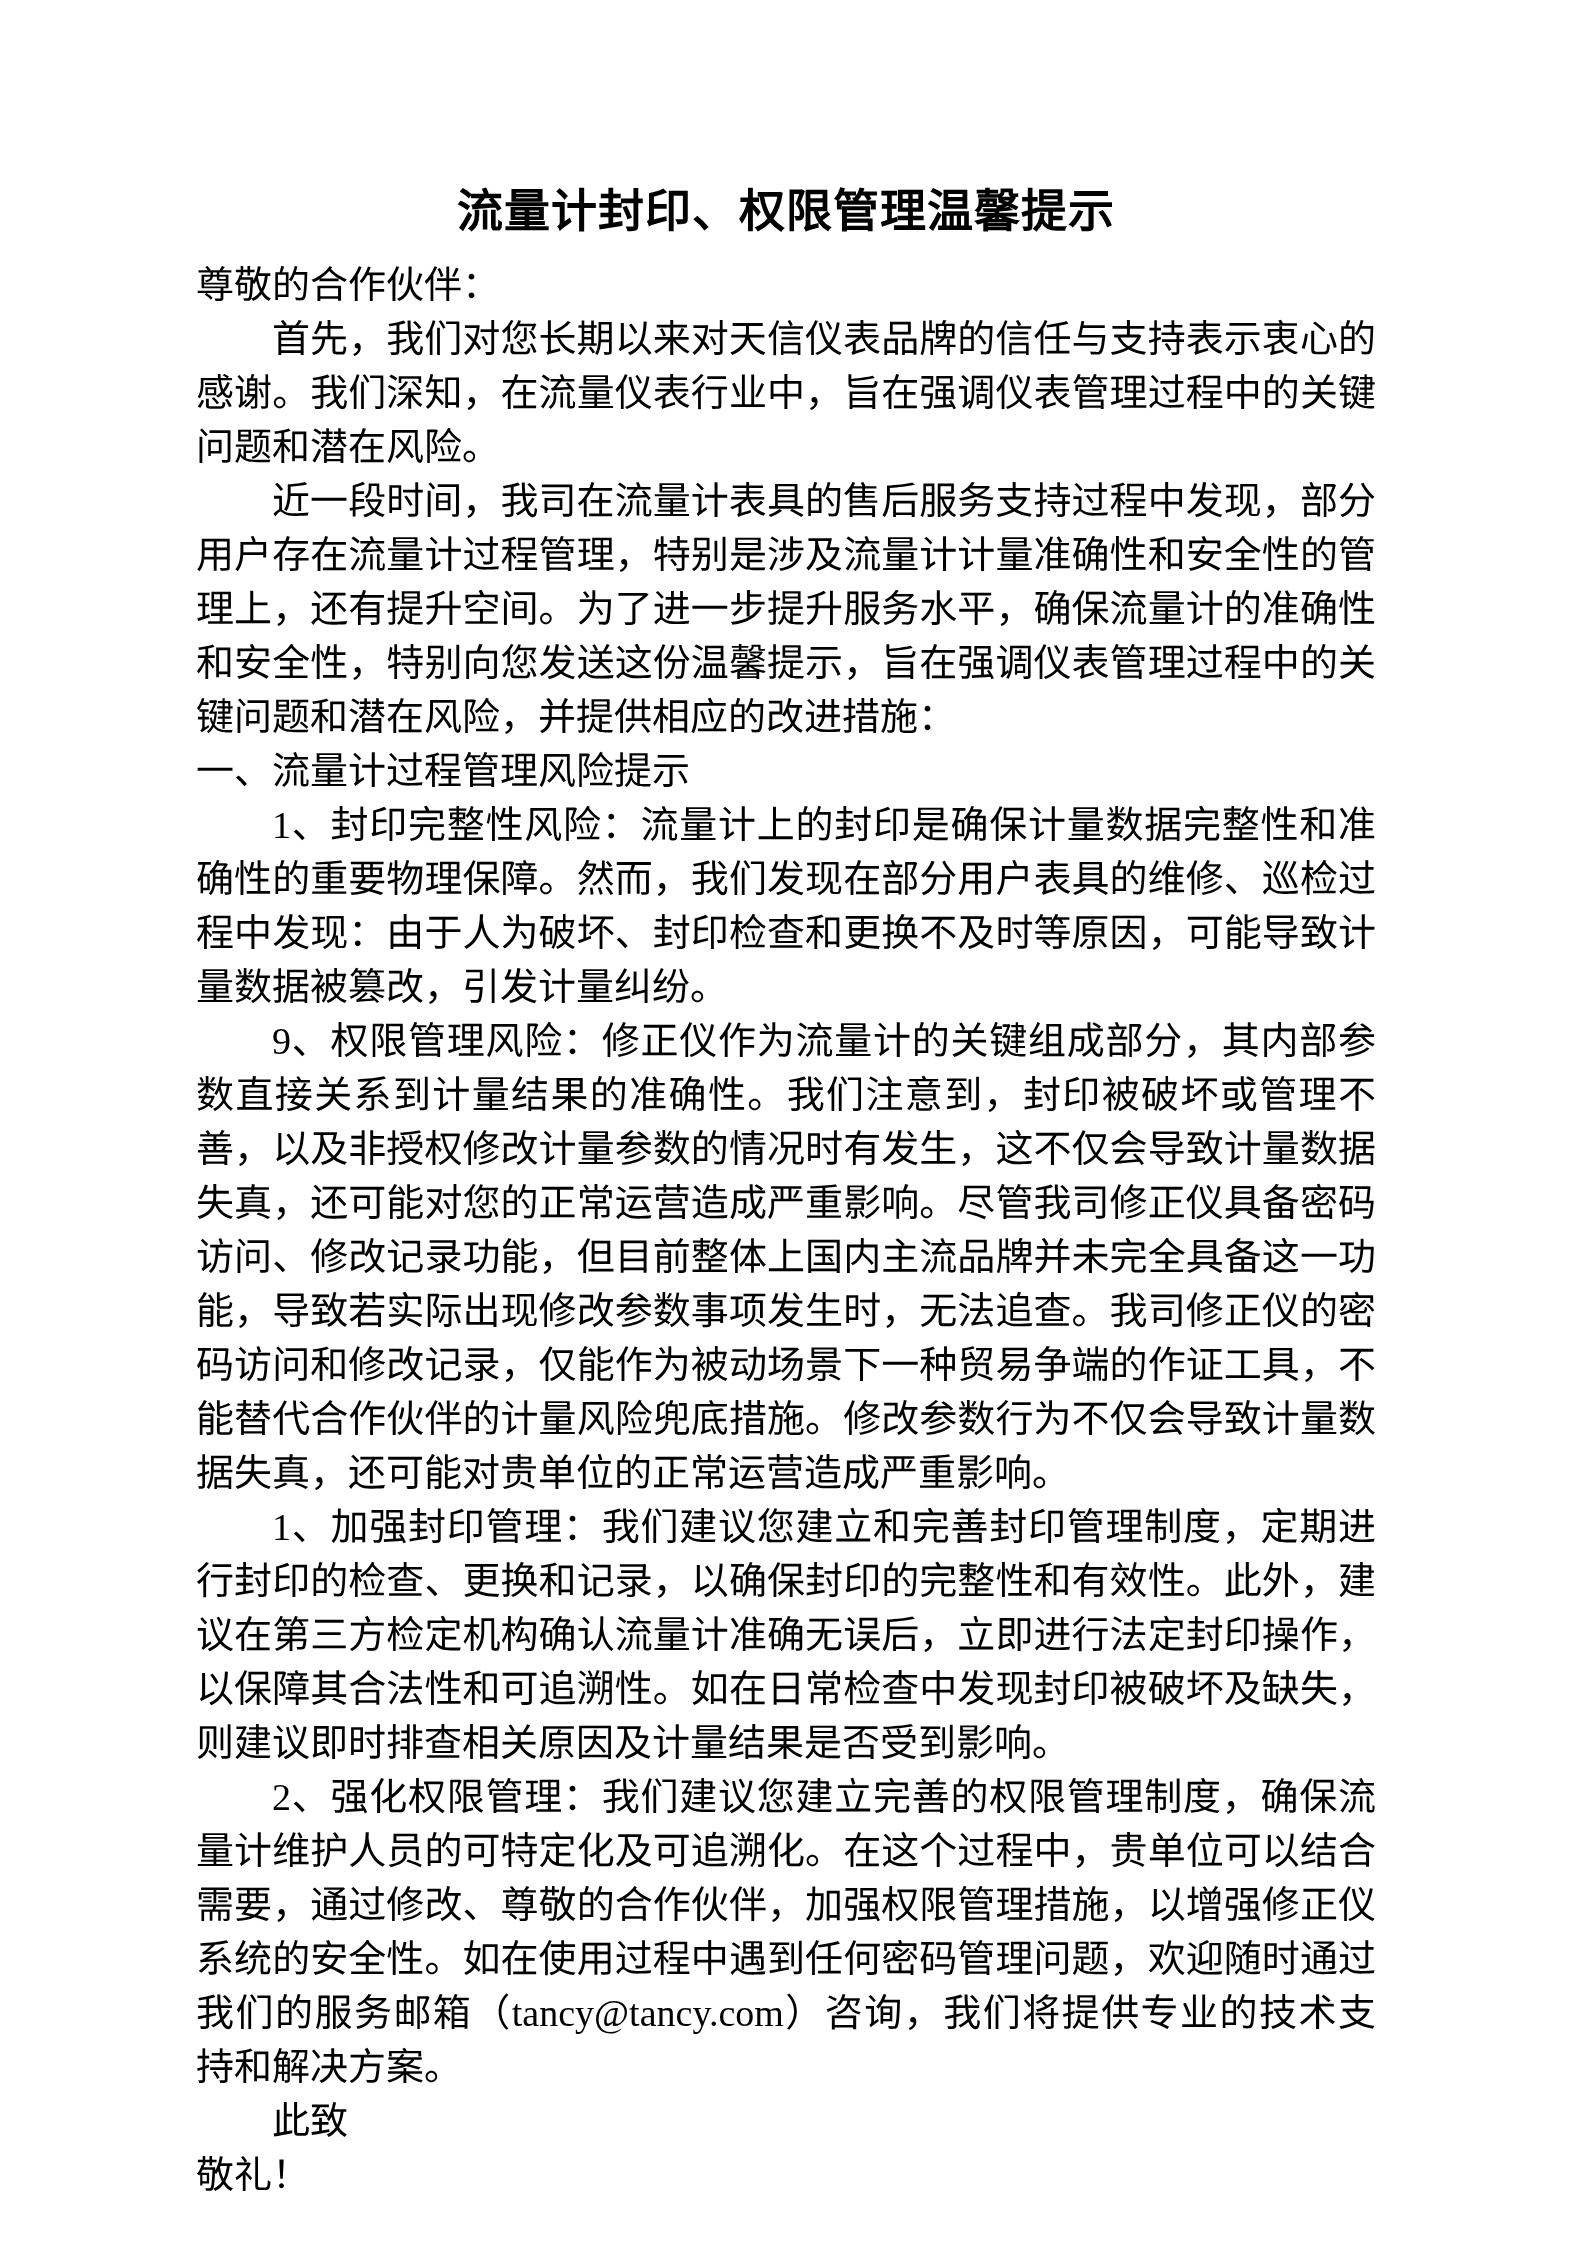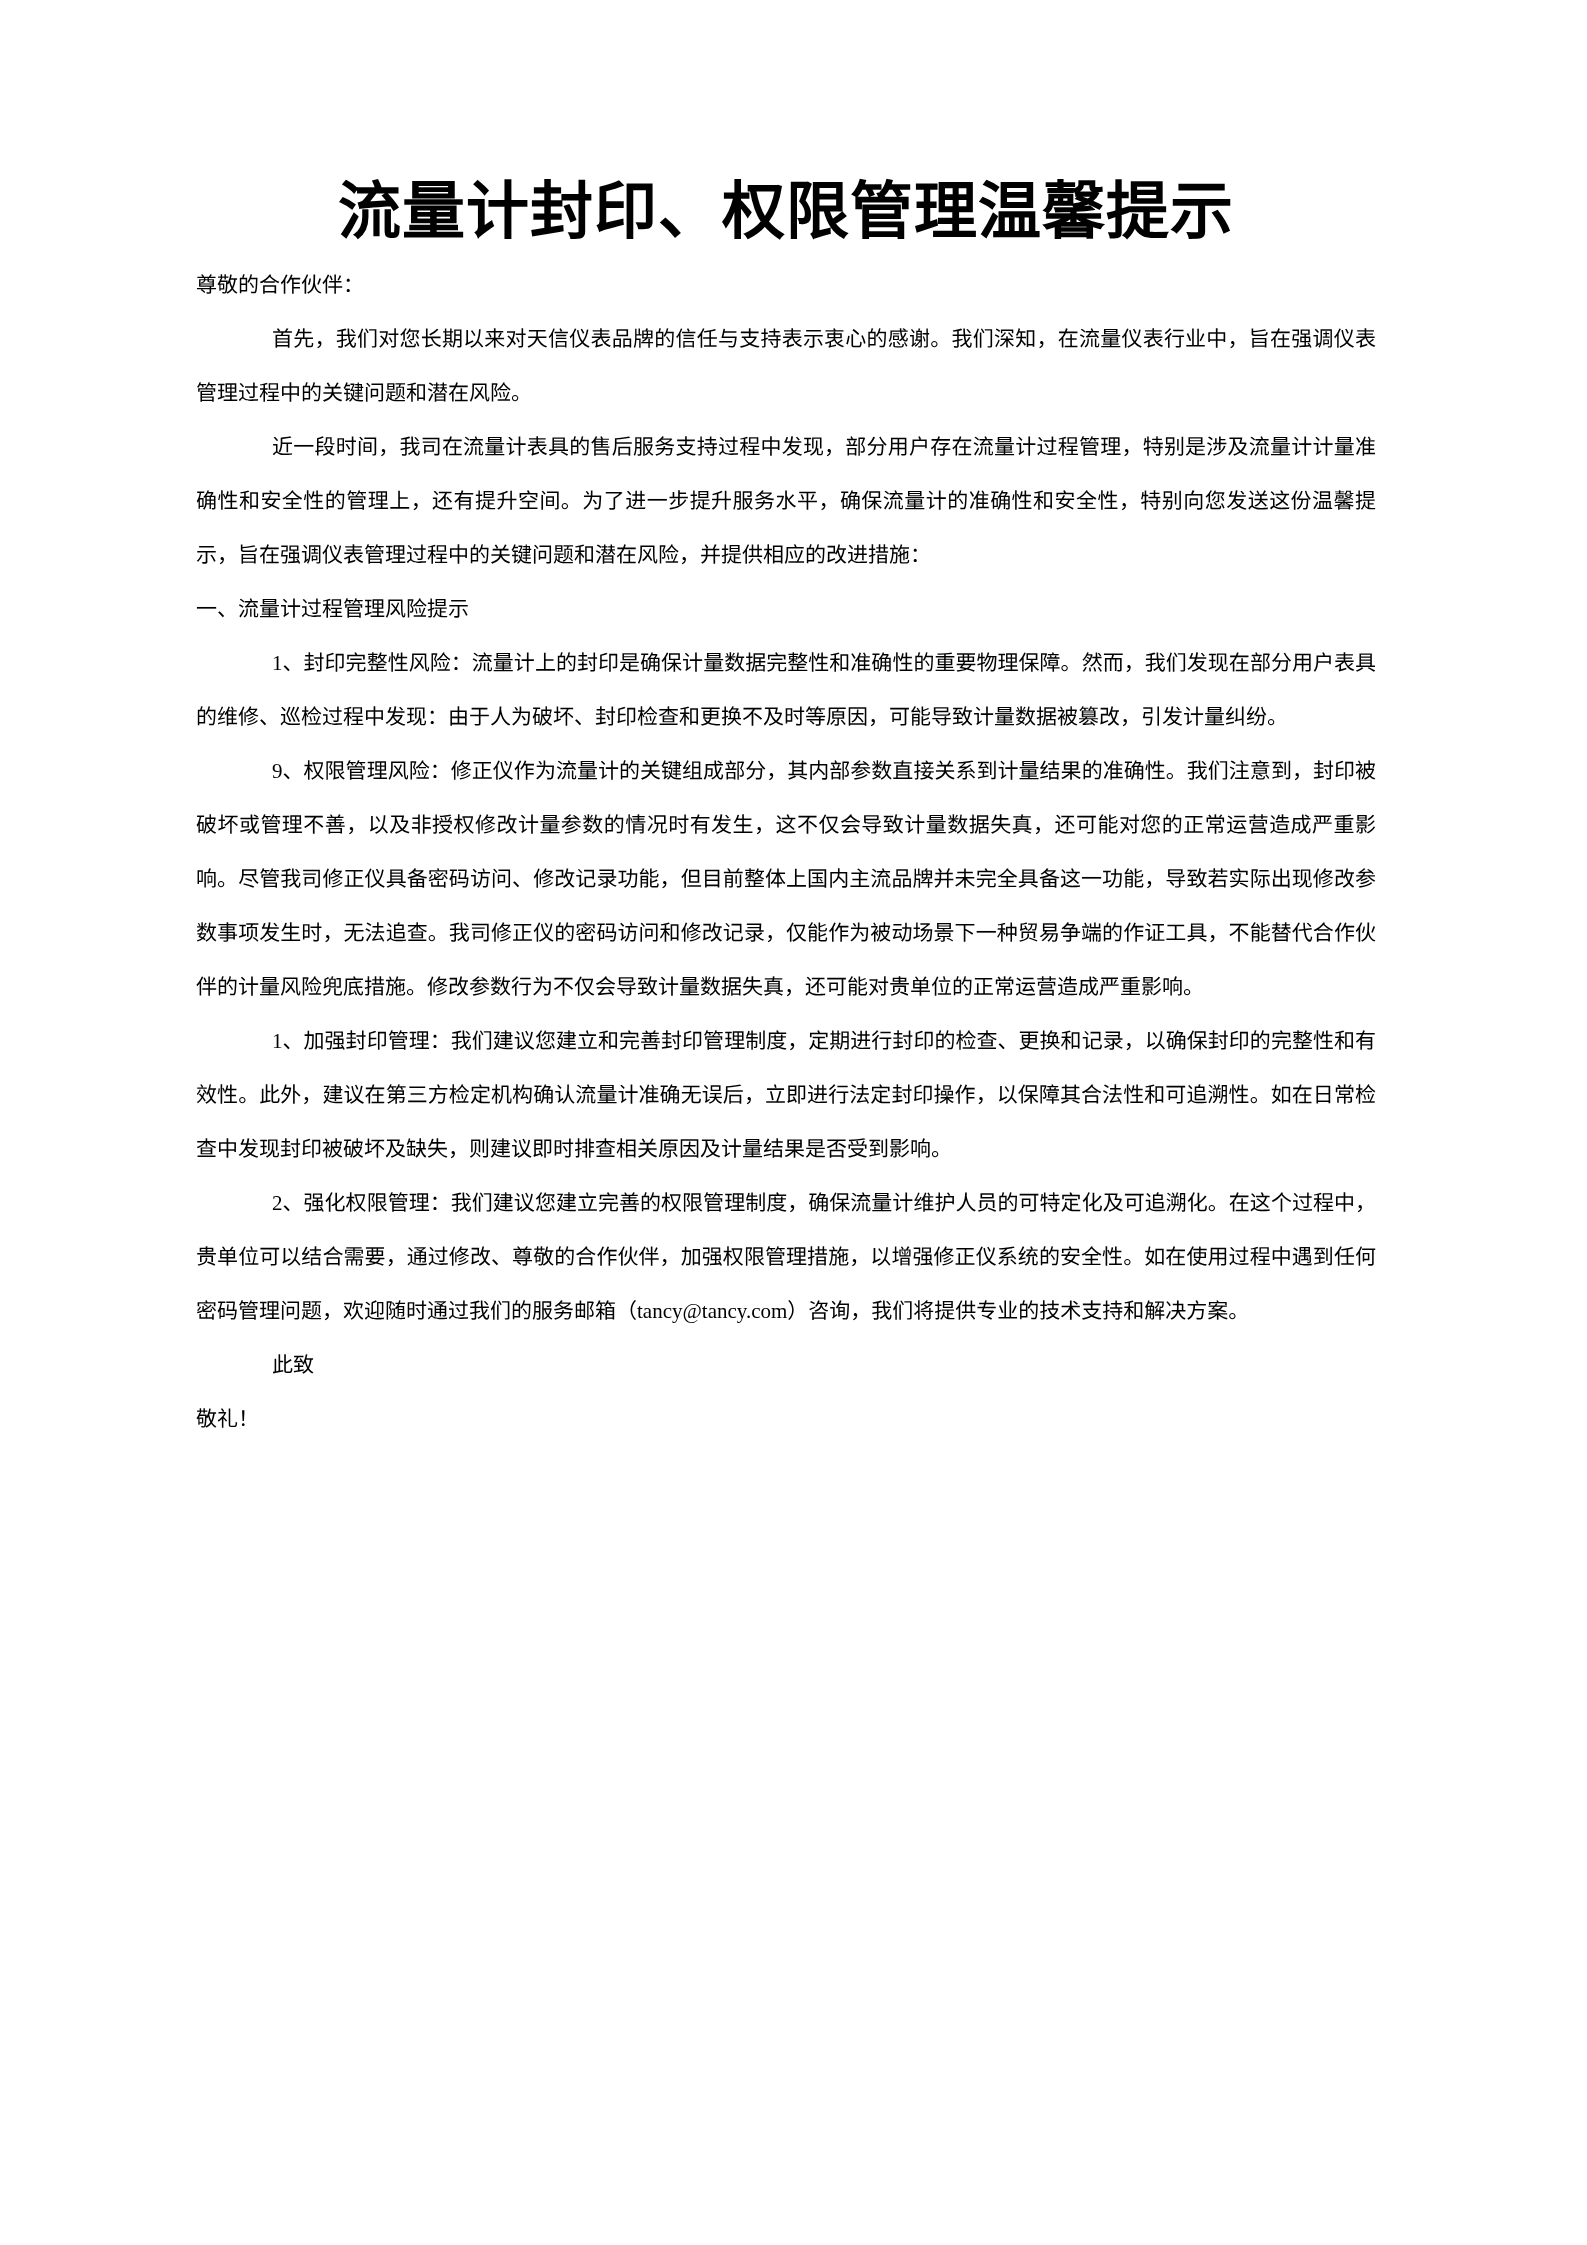--- a/index.html
+++ b/index.html
@@ -18,30 +18,30 @@
     box-sizing: border-box;
     width: 1587px;
     height: 2245px;
     padding: 178px 211px 0 196px;
     background: #ffffff;
   }
   .doc-title {
     margin: 0;
     font-family: "Liberation Sans", "DejaVu Sans", sans-serif;
     font-weight: 700;
-    font-size: 63px;
+    font-size: 46px;
     line-height: 66px;
     text-align: center;
     color: #000000;
     letter-spacing: 1px;
   }
   .doc-body {
     margin-top: 14px;
     width: 1180px;
-    font-size: 21px;
+    font-size: 38px;
     line-height: 54px;
     text-align: justify;
   }
   .doc-body p {
     margin: 0;
     padding: 0;
   }
   .doc-body p.indent {
     text-indent: 76px;
   }

